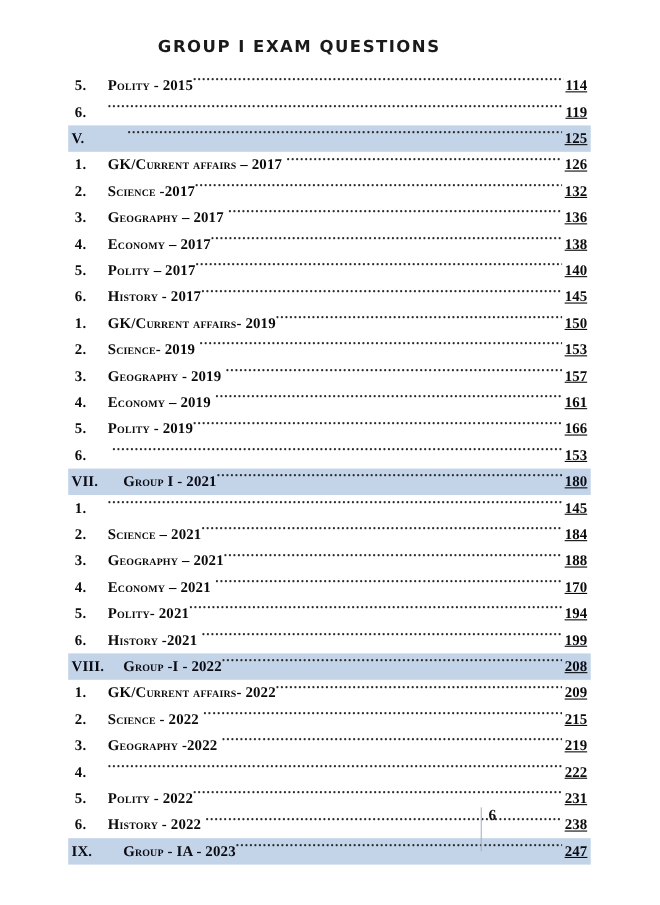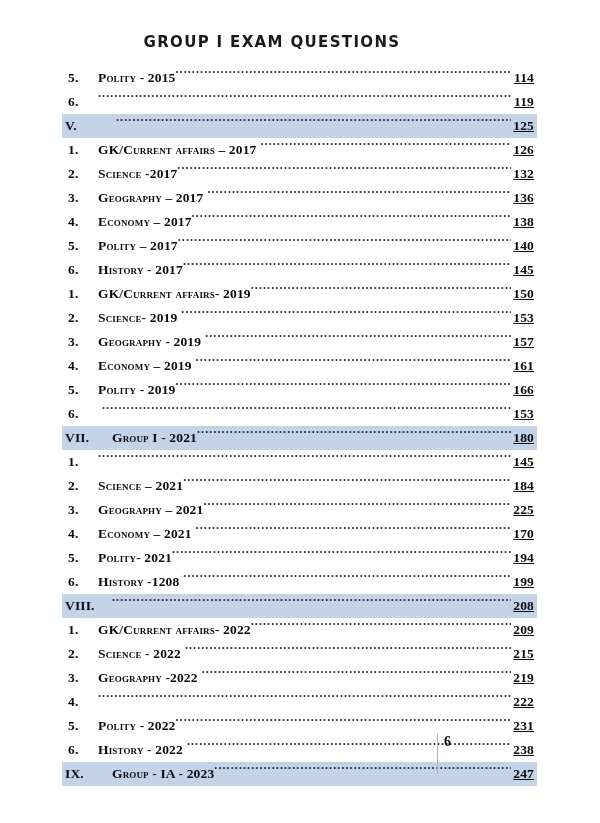--- a/index.html
+++ b/index.html
@@ -255,42 +255,43 @@
       <div class="toc-row level-2 tight">
         <span class="num">2.</span>
         <span class="title">Science – 2021</span>
         <span class="leader"></span>
         <span class="pageno">184</span>
       </div>
       <div class="toc-row level-2 tight">
         <span class="num">3.</span>
         <span class="title">Geography – 2021</span>
         <span class="leader"></span>
-        <span class="pageno">225</span>
+        <span class="pageno">188</span>
       </div>
       <div class="toc-row level-2 gap">
         <span class="num">4.</span>
         <span class="title">Economy – 2021</span>
         <span class="leader"></span>
         <span class="pageno">170</span>
       </div>
       <div class="toc-row level-2 tight">
         <span class="num">5.</span>
         <span class="title">Polity- 2021</span>
         <span class="leader"></span>
         <span class="pageno">194</span>
       </div>
       <div class="toc-row level-2 gap">
         <span class="num">6.</span>
-        <span class="title">History -1208</span>
+        <span class="title">History -2021</span>
         <span class="leader"></span>
         <span class="pageno">199</span>
       </div>
       <div class="toc-row level-1 tight">
         <span class="num">VIII.</span>
+        <span class="title">Group -I - 2022</span>
         <span class="leader"></span>
         <span class="pageno">208</span>
       </div>
       <div class="toc-row level-2 tight">
         <span class="num">1.</span>
         <span class="title">GK/Current affairs- 2022</span>
         <span class="leader"></span>
         <span class="pageno">209</span>
       </div>
       <div class="toc-row level-2 gap">

